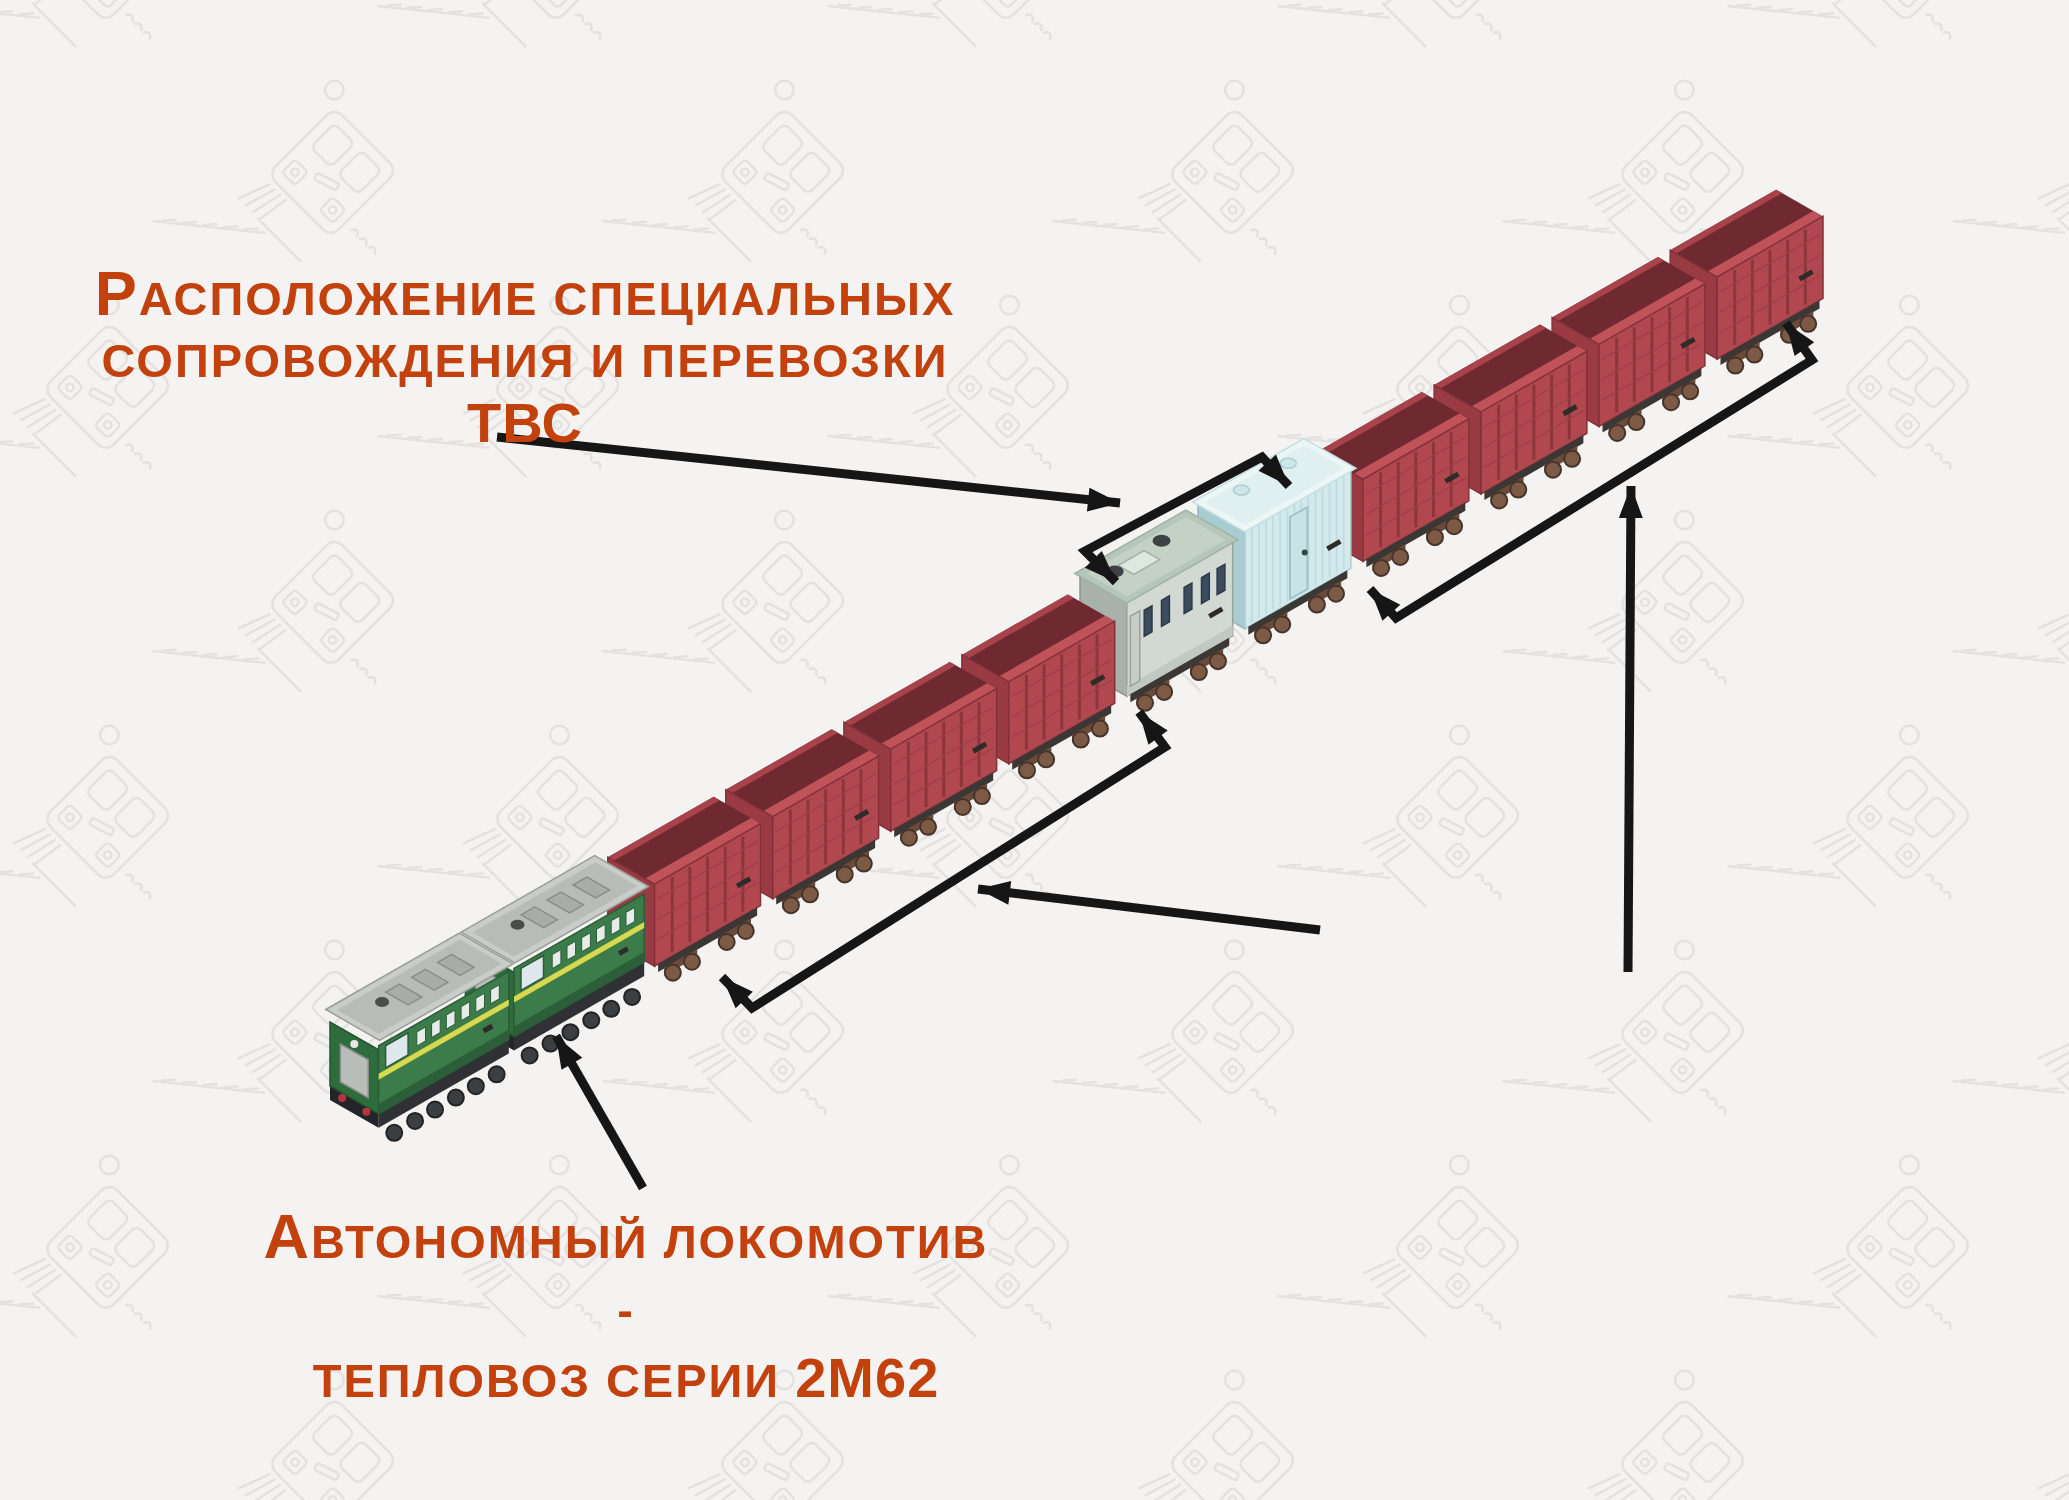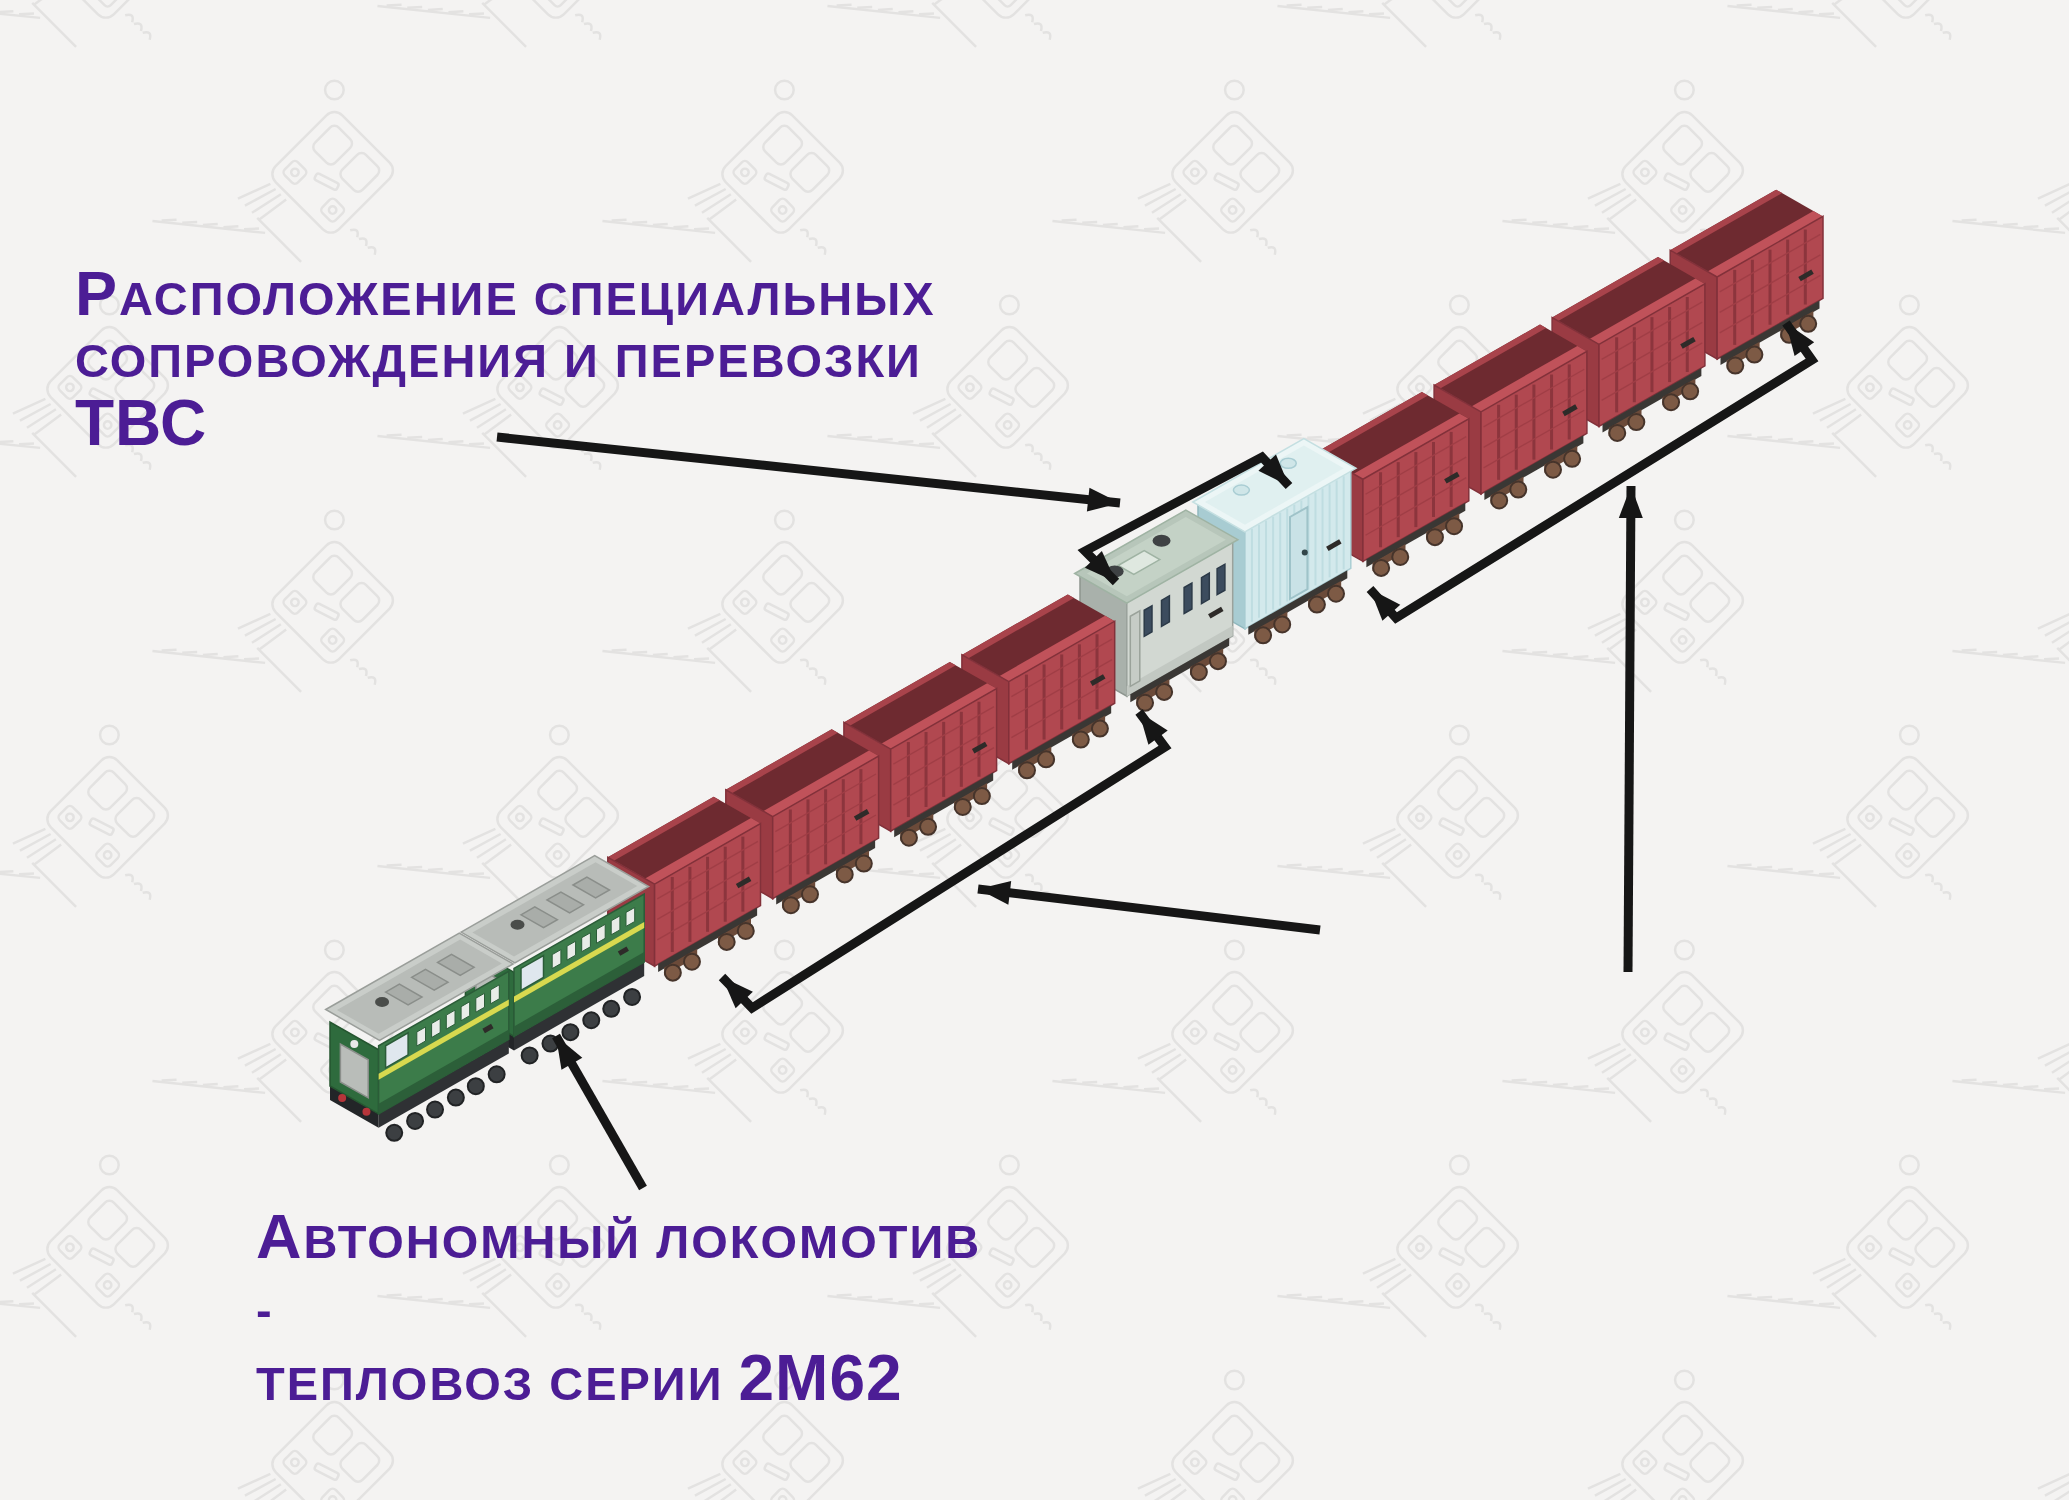--- a/index.html
+++ b/index.html
@@ -1,21 +1,21 @@
 <!DOCTYPE html>
 <html><head>
 <meta charset="utf-8">
 <style>
   html,body{margin:0;padding:0;background:#e9e8e7;}
   #canvas{position:relative;width:2069px;height:1500px;background:#f4f3f2;overflow:hidden;
           font-family:"Liberation Sans",sans-serif;}
   svg.scene{position:absolute;left:0;top:0;}
-  .label{position:absolute;color:#4c1d95;font-weight:700;text-align:left;
+  .label{position:absolute;color:#c2410c;font-weight:700;text-align:center;
          text-transform:uppercase;letter-spacing:2px;line-height:62px;font-size:47px;}
-  .label .big{font-size:64px;letter-spacing:1px;}
+  .label .big{font-size:56px;letter-spacing:1px;}
   .capline::first-letter{font-size:63px;}
   #label-special{left:75px;top:262px;width:900px;}
   #label-cover{left:1222px;top:978px;width:800px;}
   #label-loco{left:256px;top:1202px;width:740px;line-height:68px;}
 </style>
 </head>
 <body>
 
 <div id="canvas">
 

